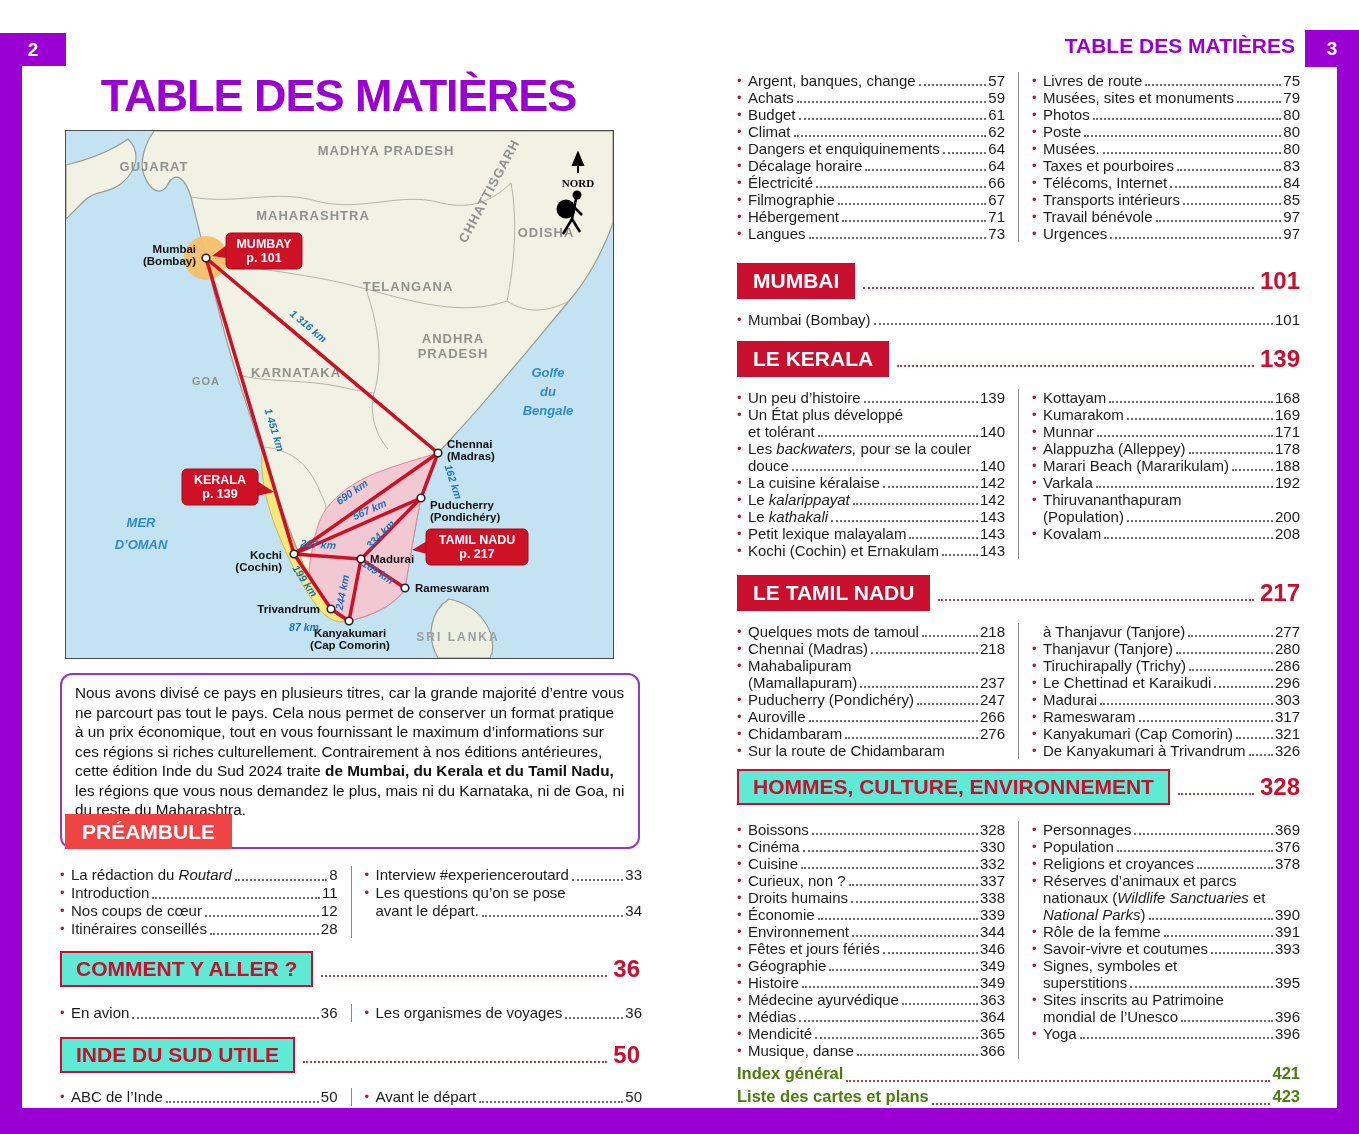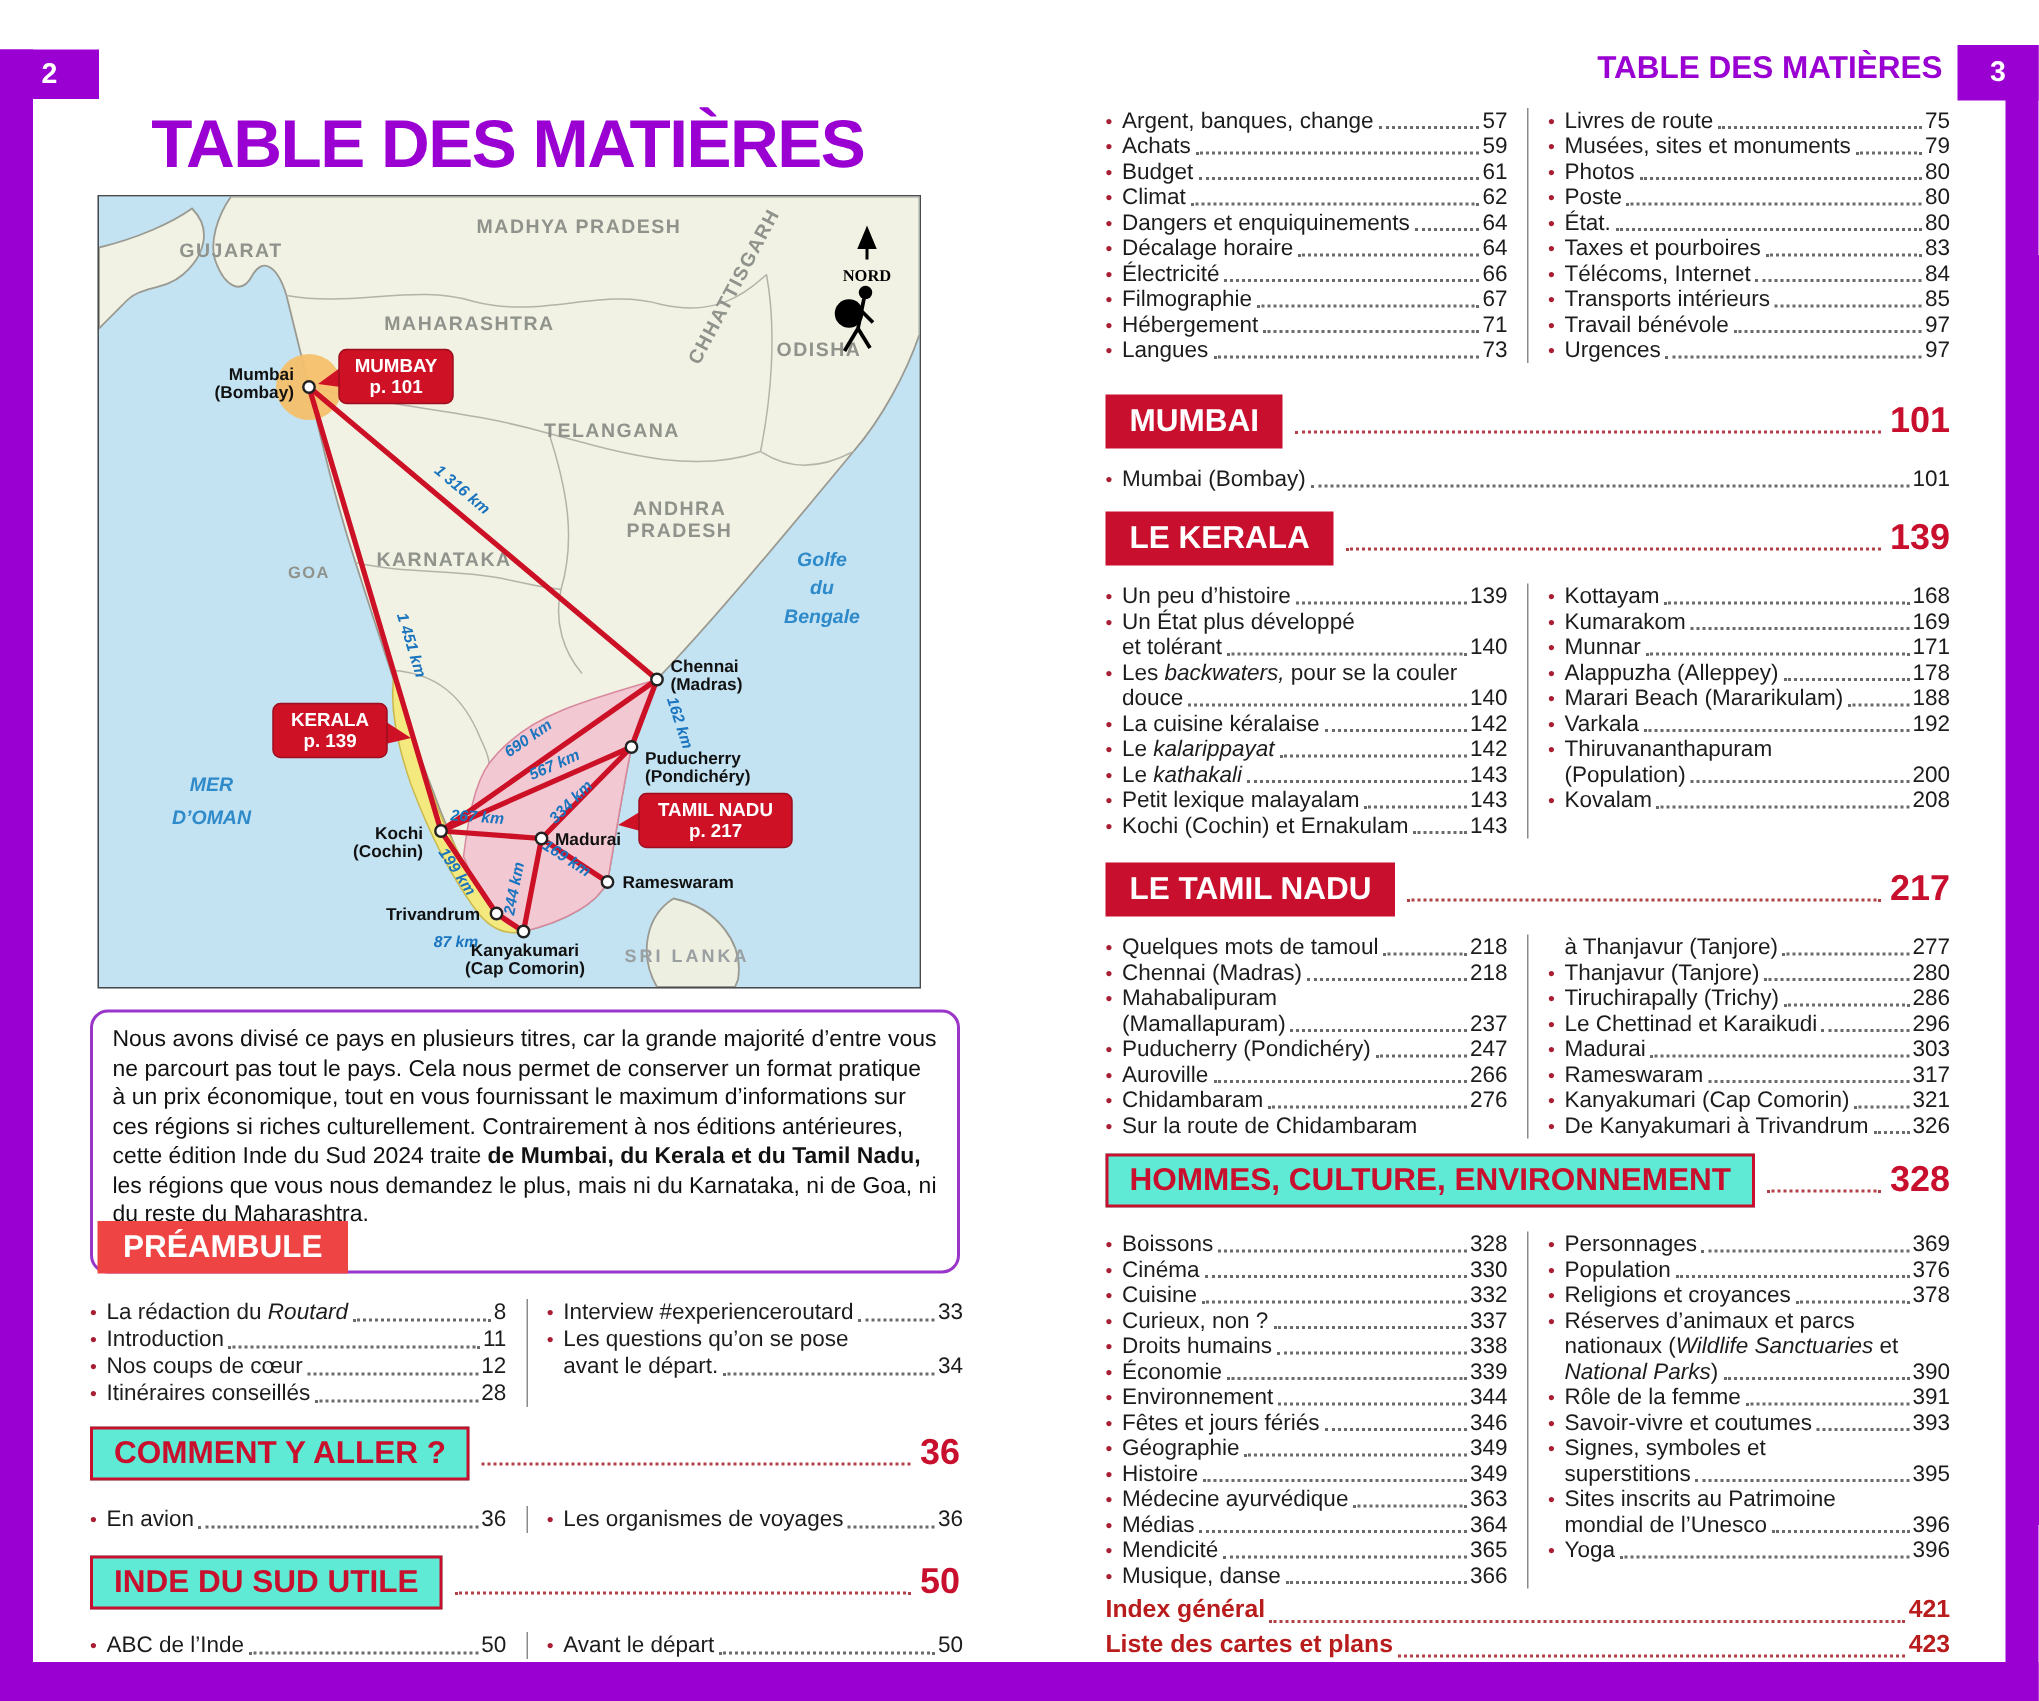--- a/index.html
+++ b/index.html
@@ -46,21 +46,21 @@
   .cols{display:flex;align-items:stretch;}
   .col{flex:1;min-width:0;}
   .col + .col{border-left:1.5px solid #8a8a8a;padding-left:13px;margin-left:13px;}
   .entry-line{display:flex;align-items:flex-end;line-height:17px;font-size:15px;}
   .lp .entry-line{line-height:18px;}
   .bullet{color:#A81E34;font-size:13px;width:11px;flex:none;}
   .indent{width:11px;flex:none;}
   .lbl{white-space:nowrap;}
   .leader{flex:1;min-width:8px;border-bottom:2px dotted #6b6b6b;margin:0 2px 3px 3px;}
   .pg{white-space:nowrap;}
-  .big-red .entry-line{line-height:23px;font-size:16.5px;font-weight:bold;color:#b91c1c;}
+  .big-red .entry-line{line-height:23px;font-size:16.5px;font-weight:bold;color:#4d7c0f;}
   .big-red .indent{width:0;}
   .big-red .leader{border-color:#B24048;}
 </style>
 </head>
 <body>
 
 <div class="vbar" style="left:0;top:33px;"></div>
 <div class="vbar" style="right:0;top:30px;"></div>
 <div class="corner" style="left:0;top:33px;width:66px;height:33px;">
     <span>2</span>
@@ -435,21 +435,21 @@
         <div class="entry-line">
           <span class="bullet">•</span>
           <span class="lbl">Poste</span>
           <span class="leader"></span>
           <span class="pg">80</span>
         </div>
       </div>
       <div class="entry">
         <div class="entry-line">
           <span class="bullet">•</span>
-          <span class="lbl">État.</span>
+          <span class="lbl">Musées.</span>
           <span class="leader"></span>
           <span class="pg">80</span>
         </div>
       </div>
       <div class="entry">
         <div class="entry-line">
           <span class="bullet">•</span>
           <span class="lbl">Taxes et pourboires</span>
           <span class="leader"></span>
           <span class="pg">83</span>

